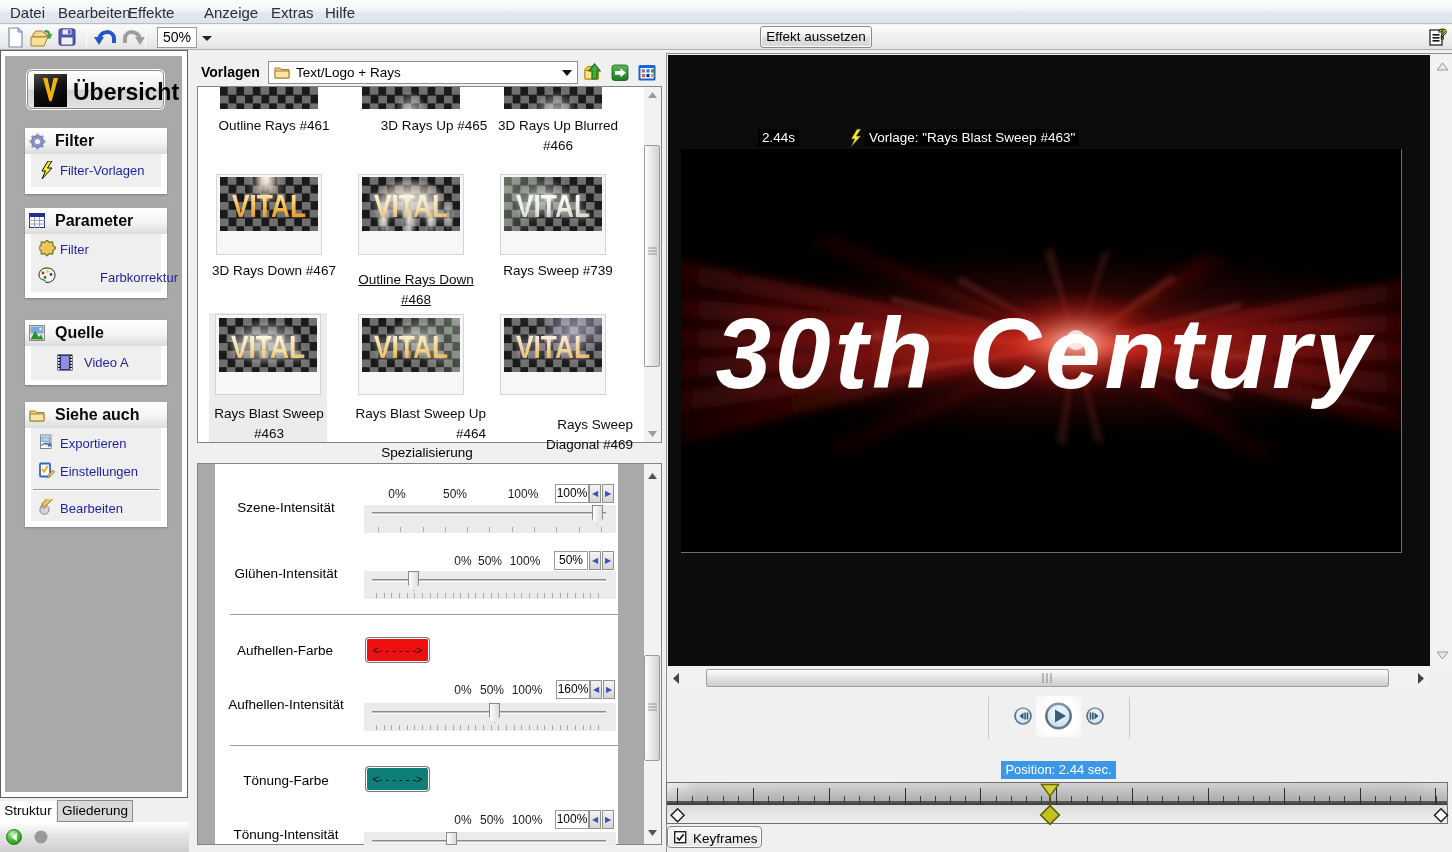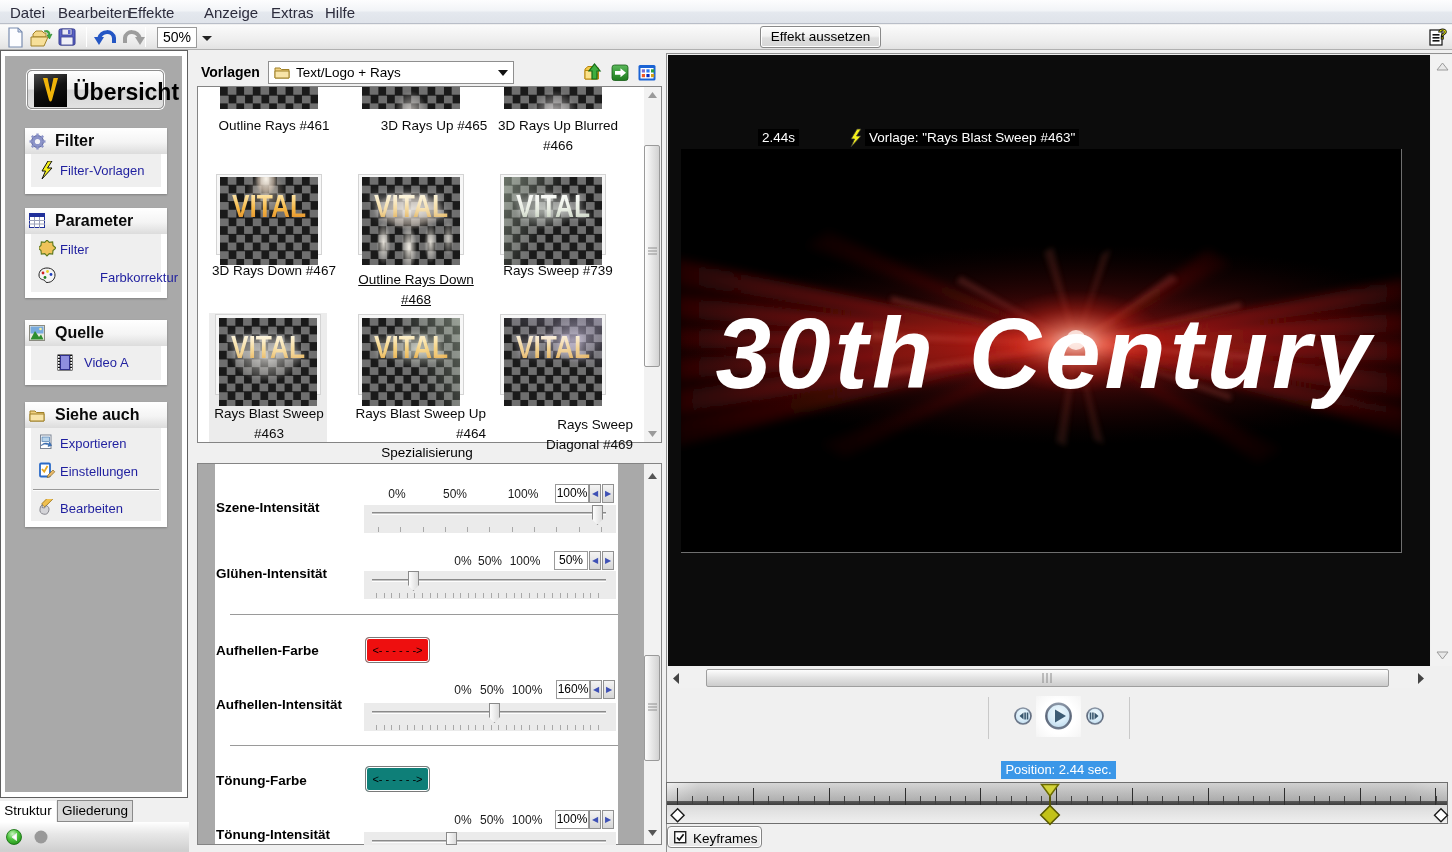--- a/index.html
+++ b/index.html
@@ -11,43 +11,43 @@
     background:linear-gradient(#fdfdfe 0%,#f2f4f7 45%,#e4e8ee 55%,#dfe3ea 100%);
     border-bottom:1px solid #b9bec8; }
   #menubar span { position:absolute; top:4px; font-size:15px; color:#2c2c3c; }
   #toolbar { left:0; top:25px; width:1452px; height:25px;
     background:linear-gradient(#fbfbfb,#ececec 70%,#e2e2e2);
     border-bottom:1px solid #b0b0b0; }
   .tsep { position:absolute; top:27px; width:1px; height:20px; background:#c0c0c0; border-right:1px solid #fff; }
   #zoombox { left:157px; top:27px; width:40px; height:21px; background:#fff; border:1px solid #9a9a9a;
     font-size:14px; text-align:center; line-height:19px; color:#000; }
   #zoomdrop { left:198px; top:27px; width:19px; height:21px; }
-  #effbtn { left:760px; top:26px; width:121px; height:22px; border:1px solid #898989; border-radius:3px;
+  #effbtn { left:760px; top:26px; width:112px; height:22px; border:1px solid #898989; border-radius:3px;
     background:linear-gradient(#fdfdfd,#f1f1f1 45%,#dfdfdf 55%,#d6d6d6);
     font-size:13.5px; text-align:center; line-height:20px; color:#000; box-shadow:0 0 0 1px #fff inset; }
   
   #leftpanel { left:0; top:50px; width:188px; height:748px; background:#fff; border:1px solid #5f5f5f; }
   #leftgray { left:5px; top:56px; width:177px; height:736px; background:#a9a9a9; }
   .card { position:absolute; left:25px; width:142px; background:#fff; box-shadow:0 1px 2px rgba(0,0,0,.25); }
   .cardhead { position:relative; height:26px; background:linear-gradient(#ffffff,#f4f4f4 55%,#dcdcdc);
     font-weight:bold; font-size:16px; color:#0a0a0a; }
   .cardhead .ht { position:absolute; left:30px; top:4px; }
   .carditems { position:absolute; left:6px; right:6px; background:#efefef; }
   .blue { color:#1f1f9f; font-size:13px; }
   
   #tabstrut { left:0px; top:801px; width:56px; height:21px; background:#fff; font-size:13.5px; text-align:center; line-height:20px; }
   #tabglied { left:57px; top:800px; width:76px; height:22px; background:#d9d9d9; border:1px solid #8a8a8a;
     font-size:13.5px; text-align:center; line-height:20px; }
   #botstrip { left:0; top:822px; width:189px; height:30px; background:linear-gradient(#ffffff,#e8e8e8 40%,#cfcfcf); border-bottom:1px solid #d0d0d0;}
   
   #vorlagenlbl { left:201px; top:64px; font-weight:bold; font-size:14px; color:#000; }
-  #dropdown { left:268px; top:61px; width:246px; height:23px; background:#fff; border:1px solid #8f8f8f; }
+  #dropdown { left:268px; top:61px; width:310px; height:23px; background:#fff; border:1px solid #8f8f8f; }
   #gridbox { left:197px; top:86px; width:465px; height:357px; background:#fff; border:1px solid #848484; }
   .thumbf { position:absolute; width:106px; background:#f7f7f7; border:1px solid #d4d4d4; }
-  .checker { position:absolute; width:98px; height:88px; overflow:hidden;
+  .checker { position:absolute; width:98px; height:54px; overflow:hidden;
     background:repeating-conic-gradient(#6f6f6f 0% 25%, #1a1a1a 0% 50%); background-size:16.4px 16.4px; }
   .cap { position:absolute; width:150px; font-size:13.5px; color:#0a0a0a; text-align:center; line-height:20px; }
   .vital { position:absolute; width:100%; text-align:center; font-weight:bold; font-size:31px; letter-spacing:0px;
     font-family:"Liberation Sans",sans-serif; transform:scaleX(0.85); line-height:31px; }
   .glow467,.glow468,.glow462,.glow463,.glow464,.glow469 { position:absolute; left:0; top:0; width:100%; height:100%; }
   .glow467 { background:radial-gradient(ellipse 14px 20px at 47% 2%, rgba(255,250,240,.95), rgba(235,215,195,.5) 55%, transparent 80%),radial-gradient(ellipse 26px 30px at 47% 18%, rgba(240,225,205,.55), transparent 75%); }
   .glow468 { background:radial-gradient(ellipse 44px 24px at 48% 38%, rgba(255,248,238,.8), rgba(235,220,205,.45) 55%, transparent 80%),
              radial-gradient(ellipse 10px 30px at 22% 75%, rgba(255,250,240,.85), transparent 72%),
              radial-gradient(ellipse 11px 32px at 48% 80%, rgba(255,250,240,.9), transparent 72%),
              radial-gradient(ellipse 9px 28px at 70% 75%, rgba(255,250,240,.8), transparent 72%),
@@ -55,21 +55,21 @@
   .glow462 { background:radial-gradient(ellipse 40px 26px at 42% 38%, rgba(240,248,238,.55), transparent 75%),
              linear-gradient(115deg, rgba(210,230,205,.45), transparent 45%); }
   .glow463 { background:radial-gradient(ellipse 44px 30px at 48% 45%, rgba(248,246,240,.6), rgba(200,198,192,.25) 60%, transparent 80%); }
   .glow464 { background:radial-gradient(ellipse 40px 26px at 55% 35%, rgba(240,248,235,.5), transparent 75%),
              linear-gradient(245deg, rgba(215,235,210,.4), transparent 50%); }
   .glow469 { background:radial-gradient(ellipse 40px 30px at 70% 25%, rgba(225,215,245,.55), transparent 75%),
              linear-gradient(205deg, rgba(190,180,220,.4), transparent 45%); }
   #spezlbl { left:192px; top:445px; width:470px; text-align:center; font-size:13.5px; color:#000; }
   #sliderbox { left:197px; top:463px; width:465px; height:382px; background:#a9a9a9; border:1px solid #848484; overflow:hidden; }
   #slwhite { left:215px; top:464px; width:403px; height:380px; background:#fff; }
-  .sllab { position:absolute; font-weight:bold; font-size:13.5px; color:#000; text-align:left; }
+  .sllab { position:absolute; font-weight:normal; font-size:13.5px; color:#000; text-align:center; }
   .pct { position:absolute; font-size:12px; color:#1a1a1a; width:40px; text-align:center; }
   .valbox { position:absolute; width:34px; height:19px; background:#fff; border:1px solid #9a9a9a;
     font-size:12px; text-align:center; line-height:17px; color:#000; }
   .spin { position:absolute; width:12px; height:19px; background:linear-gradient(#f4f4f4,#d6d6d6);
     border:1px solid #919191; color:#3f51b5; font-size:8px; text-align:center; line-height:18px; }
   .strip { position:absolute; width:252px; height:28px; background:#ebebeb; }
   .track { position:absolute; width:234px; height:3px; background:#c2c2c2; border-top:1px solid #8a8a8a; border-bottom:1px solid #fdfdfd; }
   .sthumb { position:absolute; width:11px; height:20px;
     background:linear-gradient(90deg,#fdfdfd,#dcdcdc); border:1px solid #8a8a8a;
     clip-path:polygon(0 0,100% 0,100% 70%,50% 100%,0 70%); }

